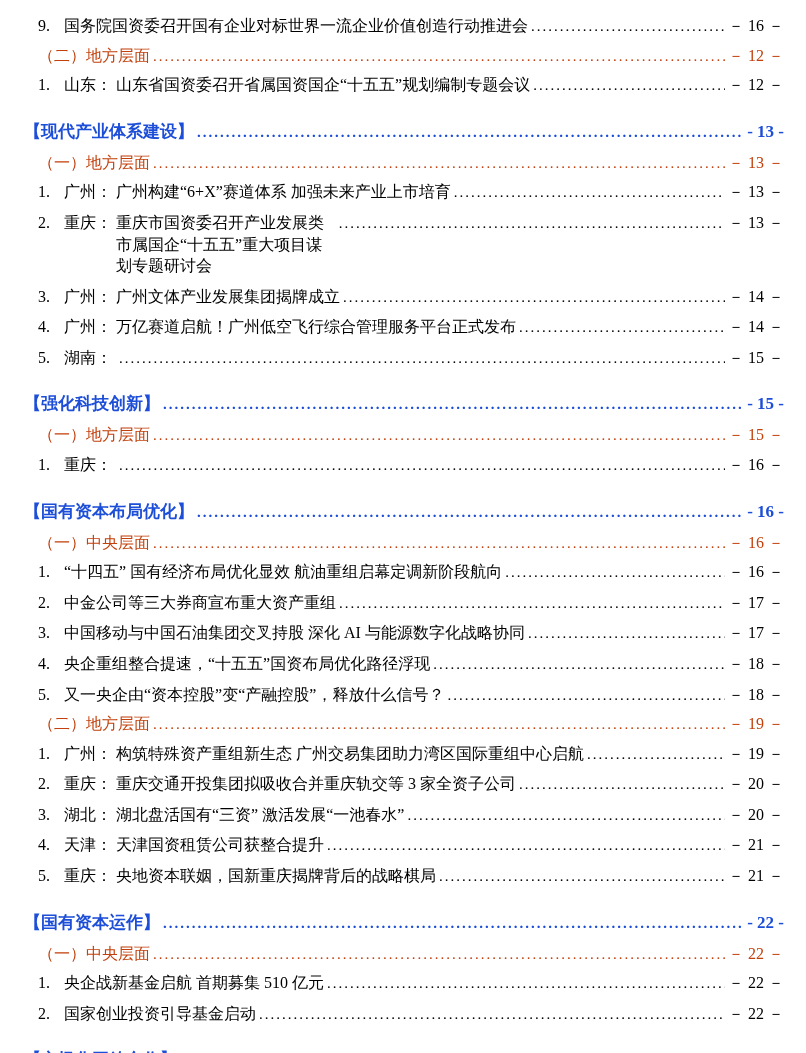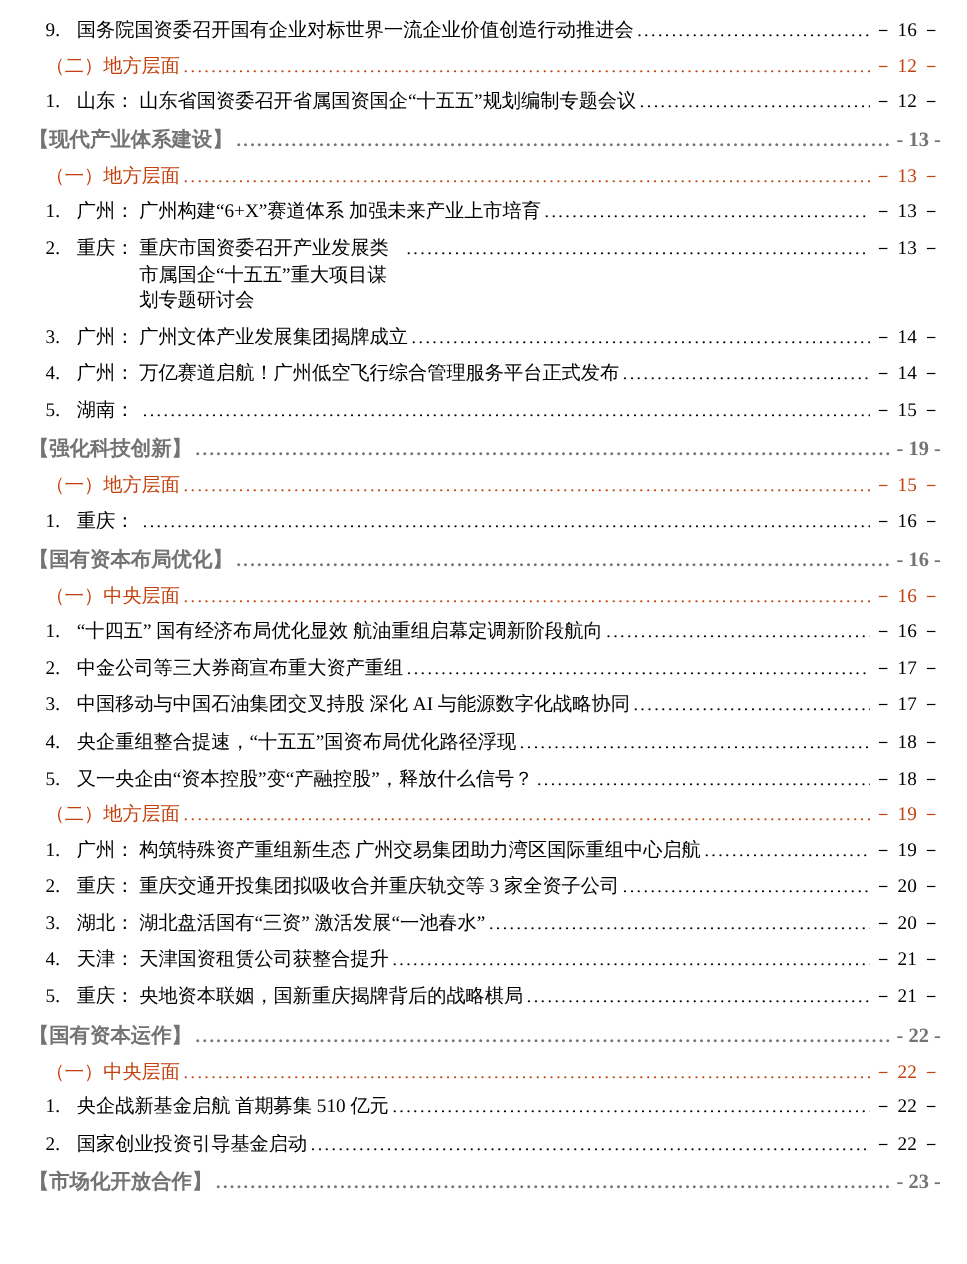--- a/index.html
+++ b/index.html
@@ -26,21 +26,21 @@
     align-items: baseline;
     width: 100%;
     box-sizing: border-box;
     line-height: 1.35;
     margin: 0;
     padding: 0;
   }
   .toc-row.lvl-h {
     
     font-weight: bold;
-    color: #737373;
+    color: #1d4ed8;
     font-size: 17px;
     padding: 6px 0 4px 2px;
   }
   .toc-row.lvl-s {
     
     color: #c2410c;
     font-size: 16px;
     padding: 4px 0 3px 16px;
   }
   .toc-row.lvl-i {
@@ -86,20 +86,21 @@
   }
   .pg {
     flex: 0 0 auto;
     white-space: nowrap;
     text-align: right;
     font-size: 16px;
   }
   .lvl-h .pg {
     font-weight: bold;
     font-size: 17px;
+    margin-top: 15px;
   }
 </style>
 </head>
 <body>
 
 <div class="page">
   <div id="toc">
       <div class="toc-row lvl-i black">
         <span class="num wide">9.</span>
         <span class="txt">国务院国资委召开国有企业对标世界一流企业价值创造行动推进会</span>
@@ -158,21 +159,21 @@
       </div>
       <div class="toc-row lvl-i black">
         <span class="num wide">5.</span>
         <span class="city">湖南：</span>
         <span class="leader"></span>
         <span class="pg">－ 15 －</span>
       </div>
       <div class="toc-row lvl-h">
         <span class="txt">【强化科技创新】</span>
         <span class="leader"></span>
-        <span class="pg">- 19 -</span>
+        <span class="pg">- 15 -</span>
       </div>
       <div class="toc-row lvl-s">
         <span class="txt">（一）地方层面</span>
         <span class="leader"></span>
         <span class="pg">－ 15 －</span>
       </div>
       <div class="toc-row lvl-i black">
         <span class="num wide">1.</span>
         <span class="city">重庆：</span>
         <span class="leader"></span>

